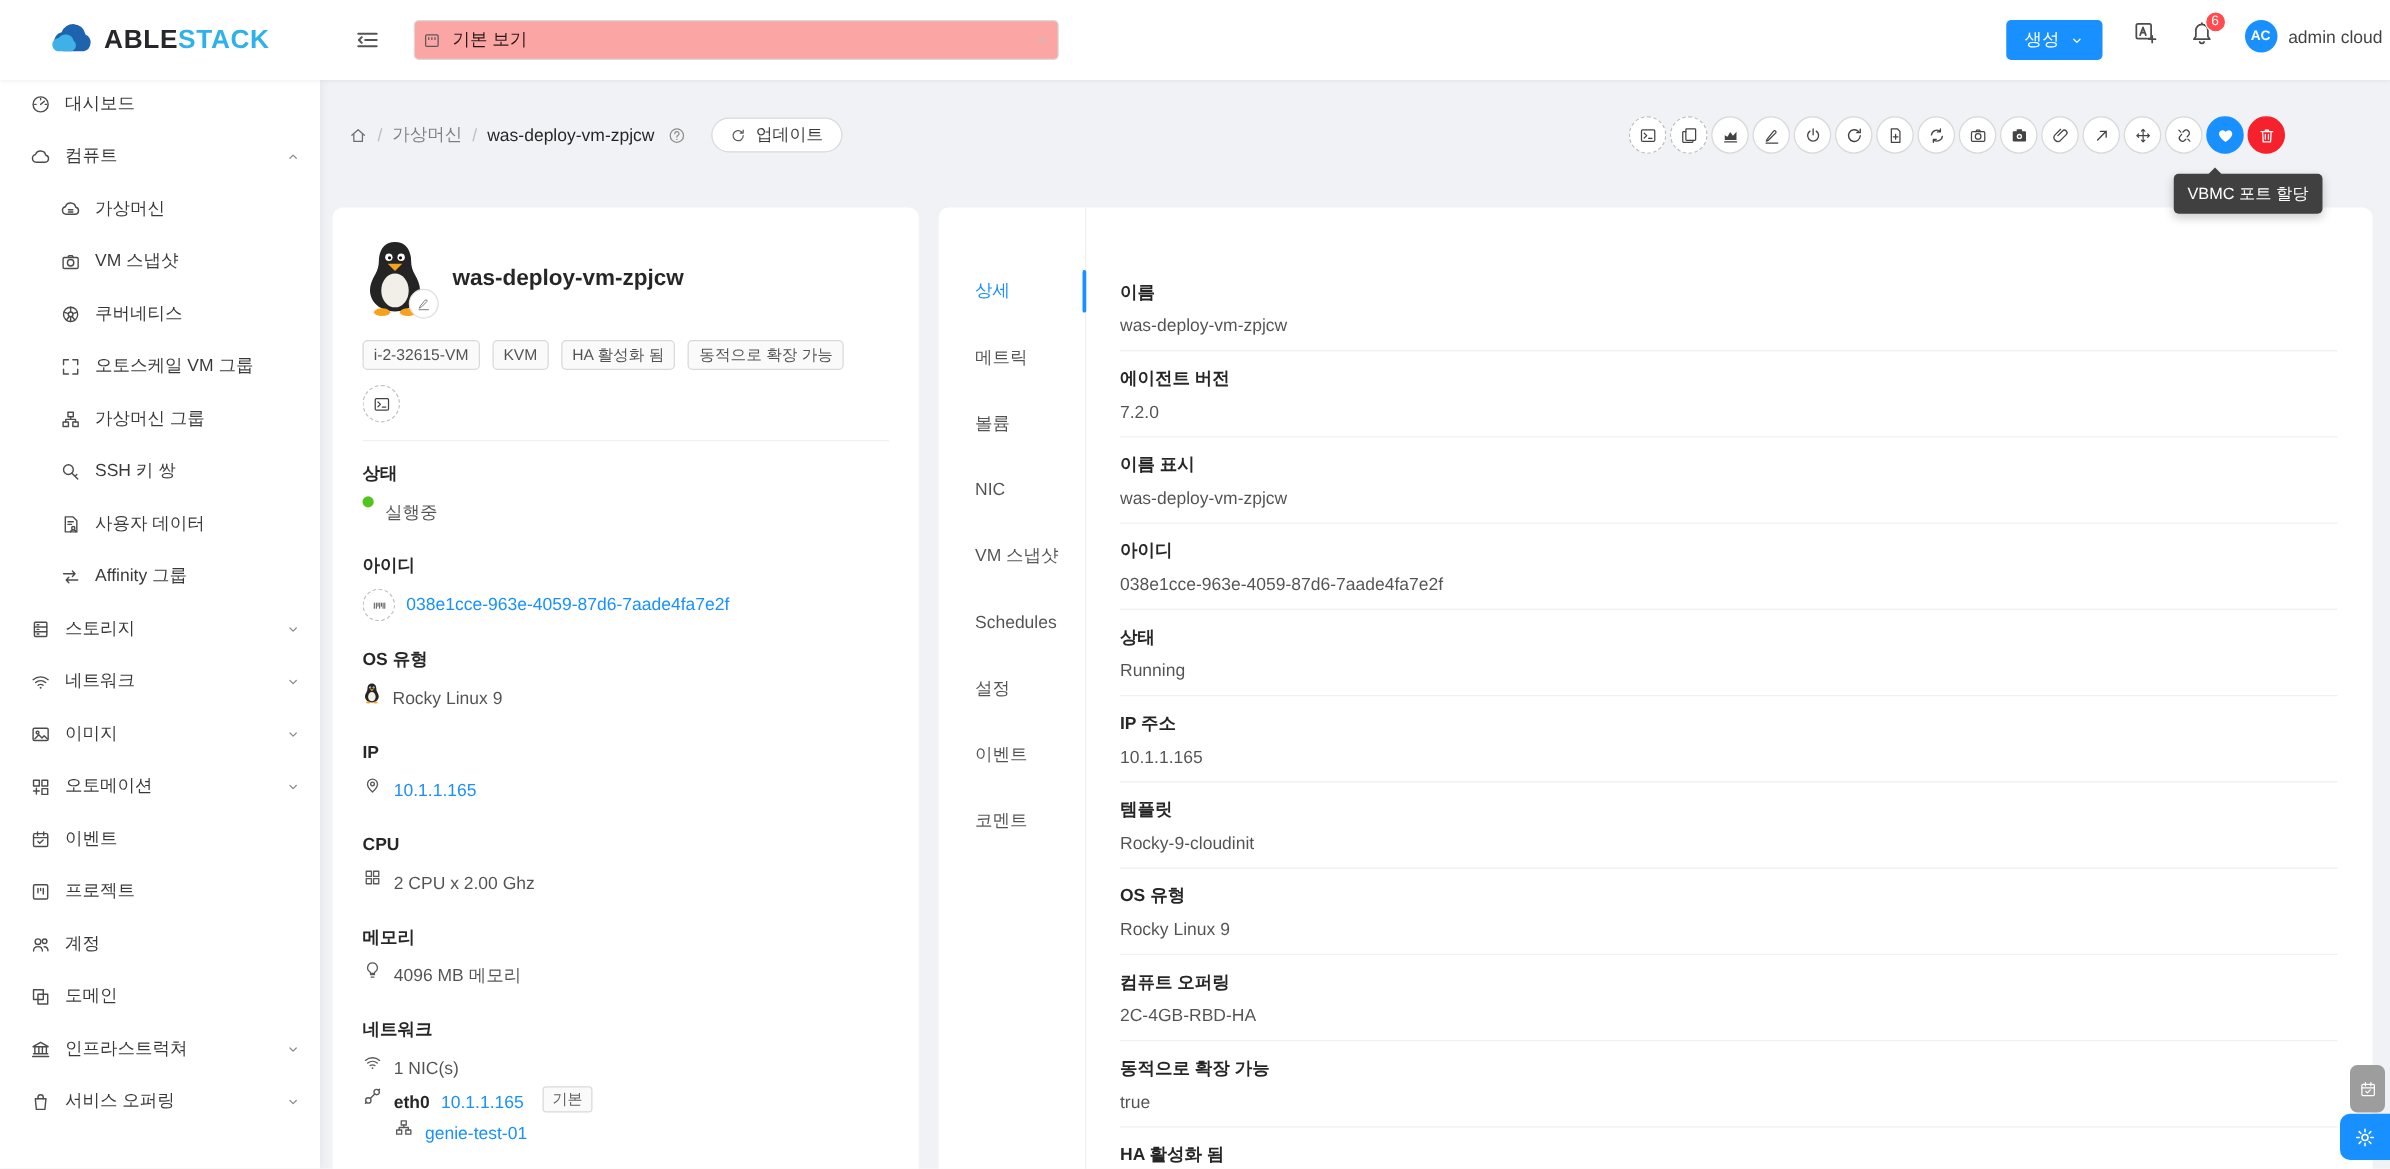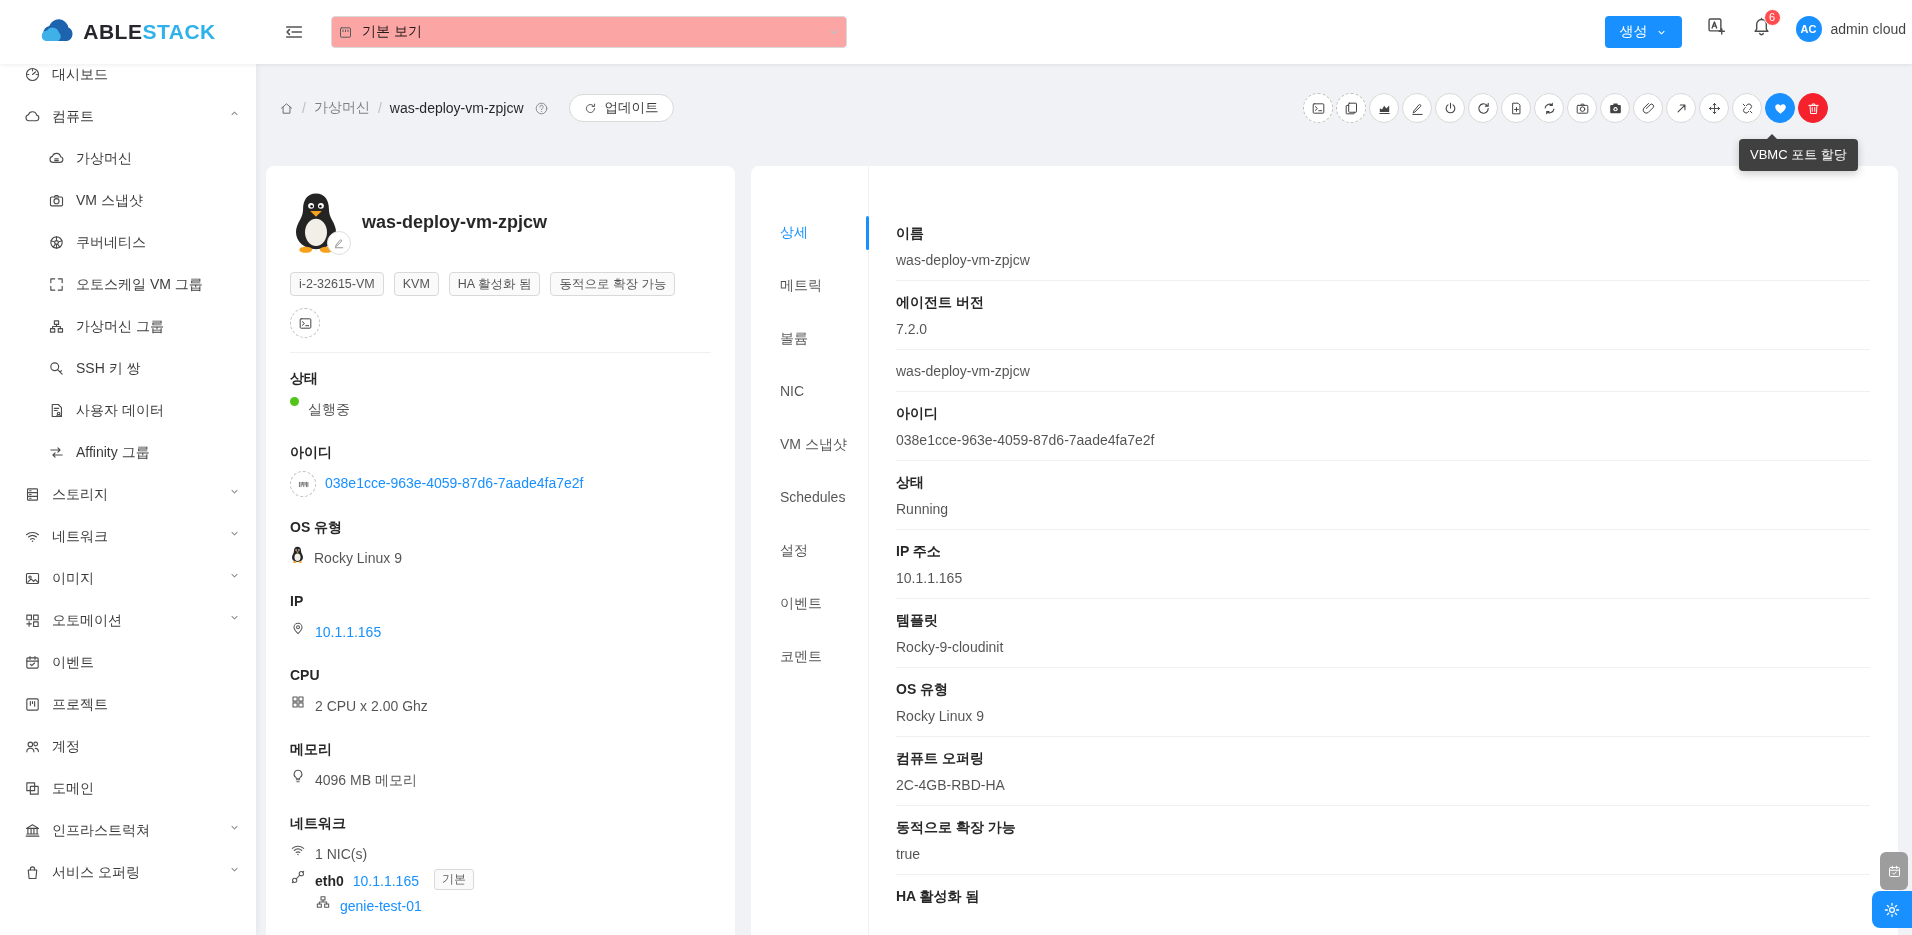--- a/index.html
+++ b/index.html
@@ -22,21 +22,21 @@
   .hicon{color:#4c4c4c;width:21px;height:21px;cursor:pointer}
   .bell-wrap{position:relative;cursor:pointer}
   .badge{position:absolute;top:-7px;right:-9px;min-width:17px;height:17px;border-radius:9px;background:#ff4d4f;color:#fff;font-size:11px;line-height:15px;text-align:center;padding:0 4px;border:1px solid #fff}
   .user{display:flex;align-items:center;gap:9px;cursor:pointer}
   .avatar{width:26px;height:26px;border-radius:50%;background:#1890ff;color:#fff;font-size:11px;font-weight:700;display:flex;align-items:center;justify-content:center}
   .uname{color:rgba(0,0,0,.75)}
 
   
   .sidebar{position:absolute;top:64px;left:0;bottom:0;width:256px;background:#fff;z-index:20;box-shadow:2px 0 6px rgba(29,35,41,.05);overflow:hidden}
   .menu{padding-top:2px}
-  .mi{height:34px;margin-bottom:8px;display:flex;gap:11px;padding:0 16px 0 24px;color:rgba(0,0,0,.78);cursor:pointer;position:relative}
+  .mi{height:34px;margin-bottom:8px;display:flex;align-items:center;gap:11px;padding:0 16px 0 24px;color:rgba(0,0,0,.78);cursor:pointer;position:relative}
   .mi .ic{color:#4c4c4c}
   .mi.child{padding-left:48px}
   .mi .mchev{position:absolute;right:16px;width:11px;height:11px;color:#8c8c8c}
 
   
   .main{position:absolute;left:256px;top:64px;right:0;bottom:0;padding:0 14px 0 10px}
   .topbar{margin-top:22px;height:44px;display:flex;align-items:center;justify-content:space-between;padding-left:13px}
   .bc{display:flex;align-items:center;gap:8px}
   .bc .ic{width:15px;height:15px;color:#6e6e6e}
   .bc .sep{color:#bfbfbf}
@@ -743,20 +743,21 @@
       <div class="dlist">
         <div class="drow">
             <div class="dl">이름</div>
             <div class="dv">was-deploy-vm-zpjcw</div>
           </div>
         <div class="drow">
             <div class="dl">에이전트 버전</div>
             <div class="dv">7.2.0</div>
           </div>
         <div class="drow">
+            <div class="dl">이름 표시</div>
             <div class="dv">was-deploy-vm-zpjcw</div>
           </div>
         <div class="drow">
             <div class="dl">아이디</div>
             <div class="dv">038e1cce-963e-4059-87d6-7aade4fa7e2f</div>
           </div>
         <div class="drow">
             <div class="dl">상태</div>
             <div class="dv">Running</div>
           </div>

